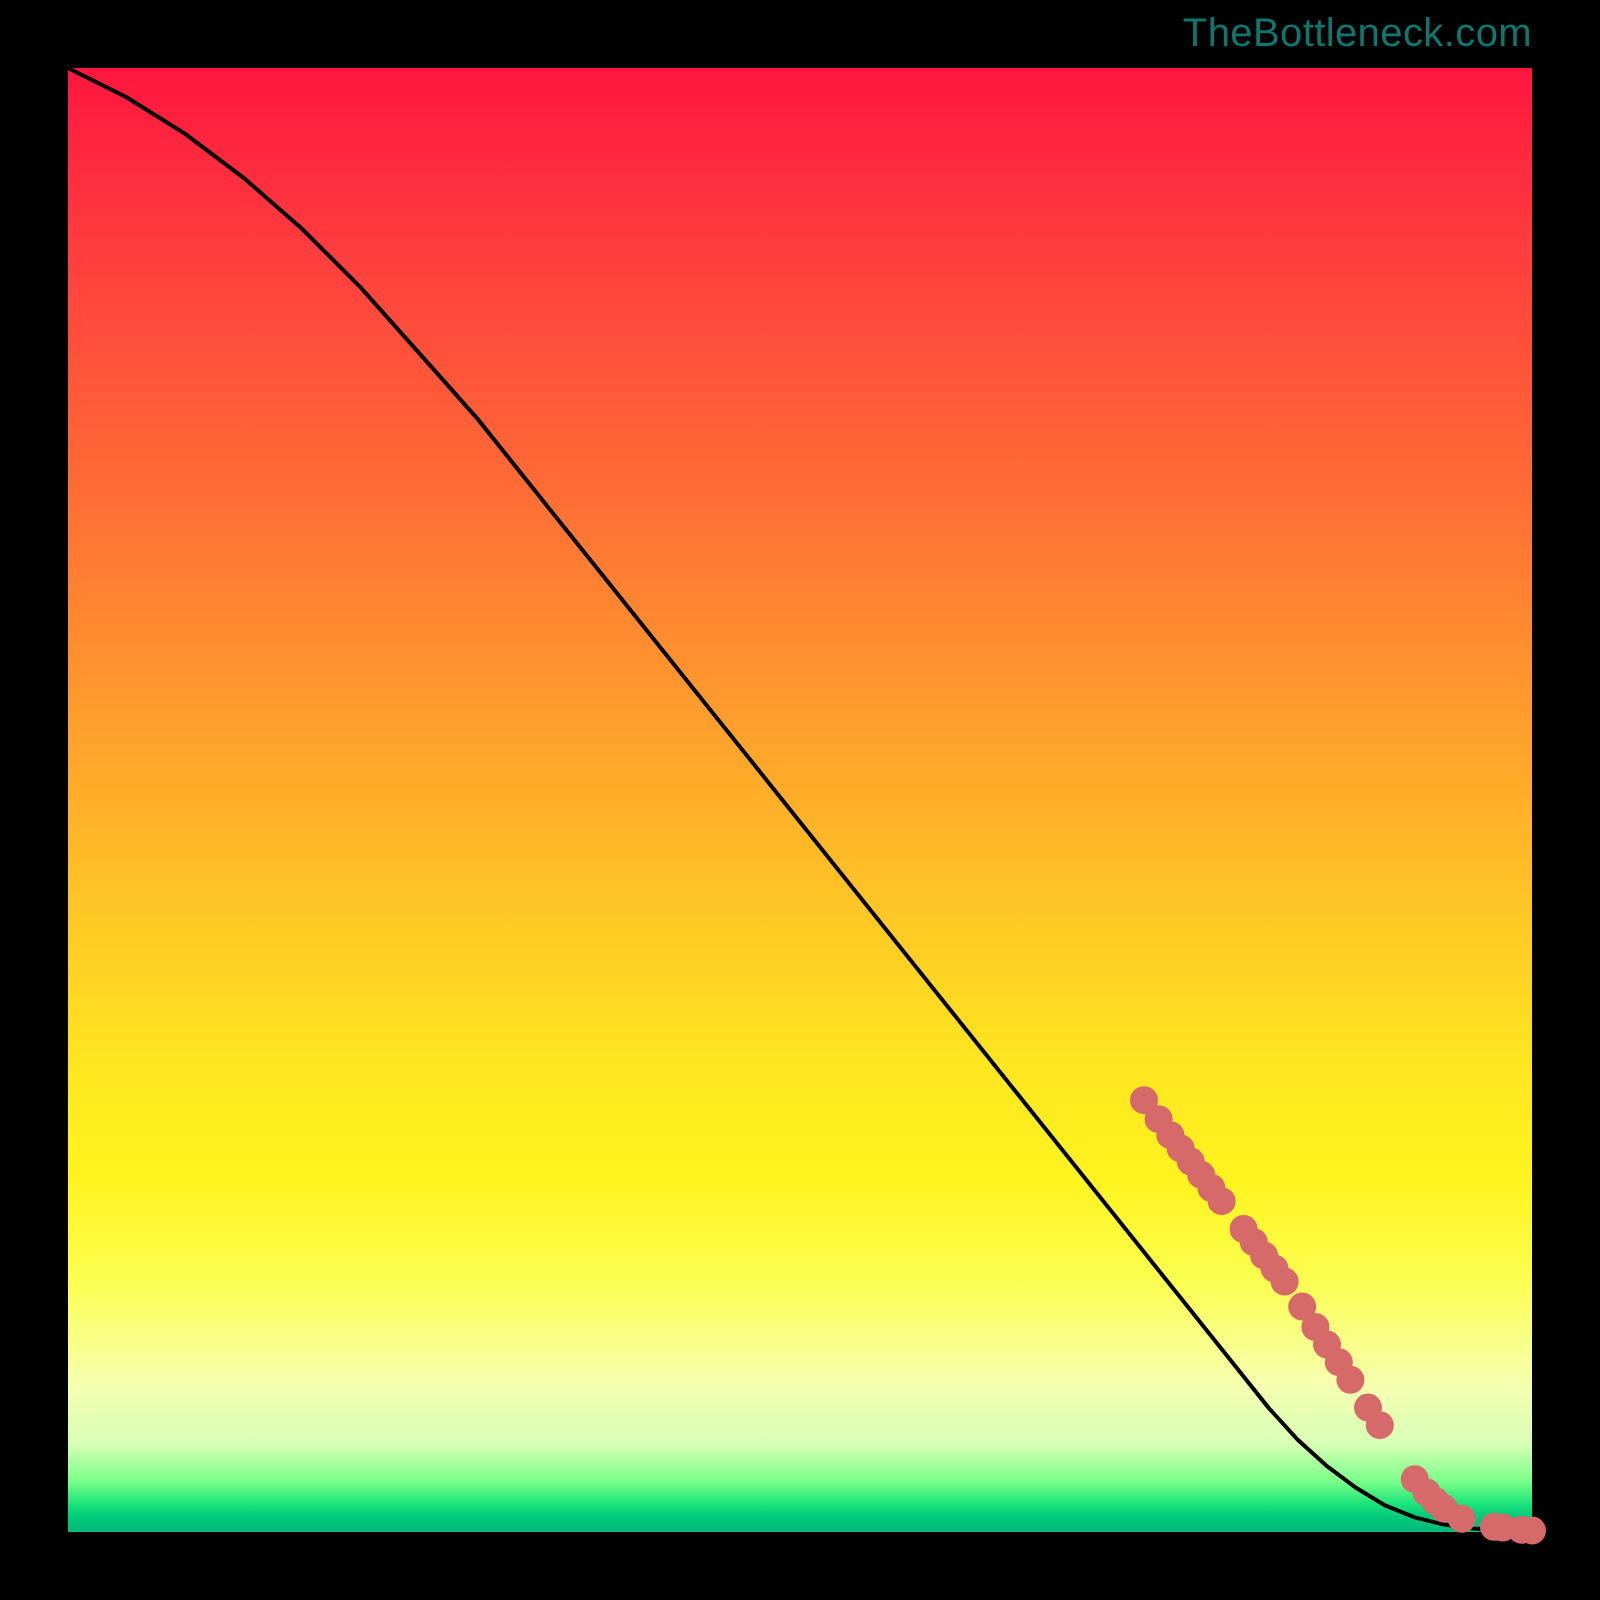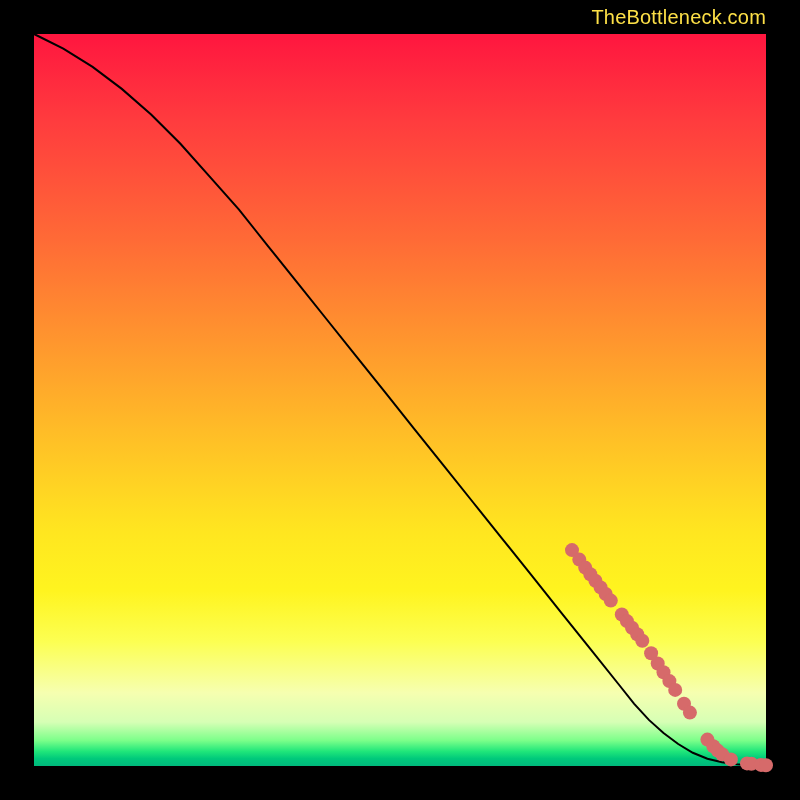--- a/index.html
+++ b/index.html
@@ -40,21 +40,21 @@
       #7cff8a 96.5%,
       #20e67a 98%,
       #00c97b 99%,
       #00b97c 100%
     );
   }
   .attribution {
     position: absolute;
     top: 6px;
     right: 34px;
-    color: #fde047;
+    color: #0f766e;
     font-size: 20px;
     letter-spacing: 0.2px;
     user-select: none;
   }
   svg.curve {
     position: absolute;
     left: 0;
     top: 0;
     width: 732px;
     height: 732px;

